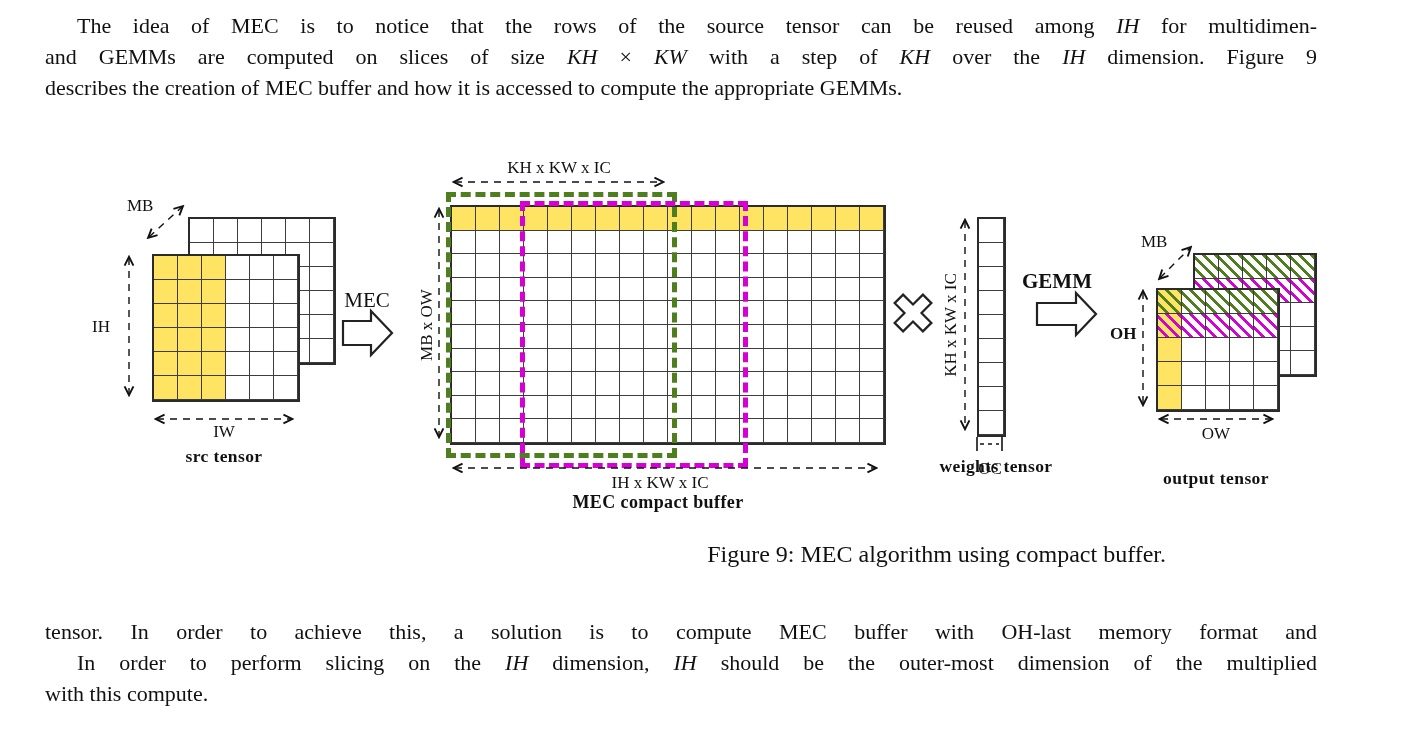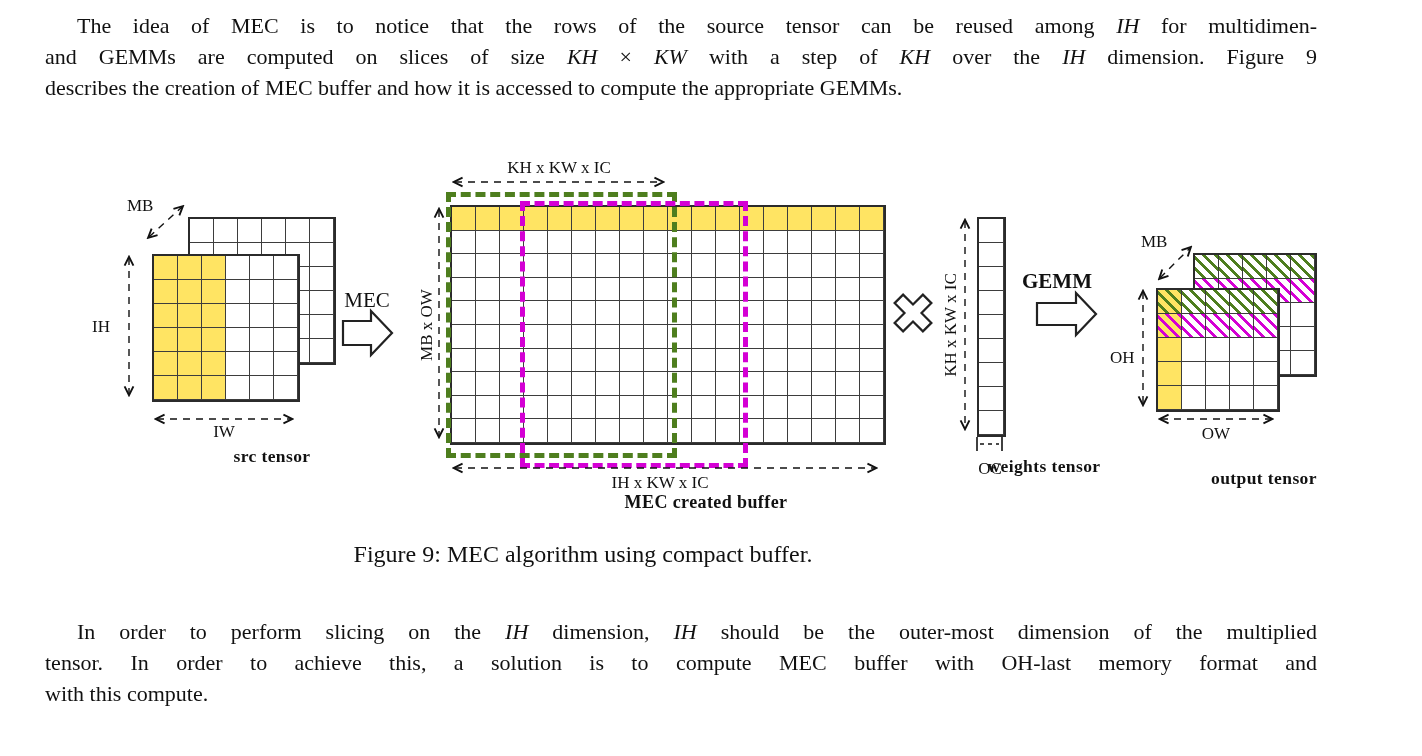--- a/index.html
+++ b/index.html
@@ -10,21 +10,21 @@
   .para{position:absolute;left:45px;width:1272px;font-size:22px;line-height:31px;
         text-align:justify;}
   .para .ln{width:100%;}
   .para .jl{text-align-last:justify;}
   .para .ind{text-indent:32px;}
   #para1{top:10px;}
   #para2{top:616px;}
   .para i{font-style:italic;}
 
   
-  #figcaption{position:absolute;left:0;top:541px;width:1166px;text-align:center;
+  #figcaption{position:absolute;left:0;top:541px;width:1166px;text-align:right;
               font-size:24px;}
 
   
   .grid{position:absolute;border:2px solid #2b2b2b;background:#fff;}
   .grid .cell{border-right:1.2px solid #3d3d3d;border-bottom:1.2px solid #3d3d3d;}
   .c-w{background:#fff;}
   .c-y{background:var(--yellow);}
   .c-g{background:repeating-linear-gradient(45deg,#fff 0 5px,var(--green) 5px 8px);}
   .c-G{background:repeating-linear-gradient(45deg,var(--yellow) 0 5px,var(--green) 5px 8px);}
   .c-m{background:repeating-linear-gradient(45deg,#fff 0 5px,var(--magenta) 5px 8px);}
@@ -43,38 +43,38 @@
                border:5px dashed var(--green);z-index:3;}
   #magenta-slice{left:520px;top:201px;width:218px;height:257px;
                  border:5px dashed var(--magenta);z-index:4;}
 
   
   .lbl{position:absolute;font-size:17px;white-space:nowrap;z-index:6;}
   .cen{transform:translateX(-50%);}
   .vlbl{position:absolute;font-size:17px;white-space:nowrap;z-index:6;
         transform:translate(-50%,-50%) rotate(-90deg);}
   .tname{position:absolute;font-weight:bold;font-size:17.5px;letter-spacing:.4px;
-         white-space:nowrap;z-index:6;transform:translateX(-50%);margin-left:48px;}
+         white-space:nowrap;z-index:6;transform:translateX(-50%);}
   .oplbl{position:absolute;font-size:21px;white-space:nowrap;z-index:6;
          transform:translateX(-50%);}
   #lbl-src-mb{left:127px;top:196px;}
   #lbl-src-ih{left:92px;top:317px;}
   #lbl-src-iw{left:224px;top:422px;}
   #lbl-src-name{left:224px;top:446px;}
   #lbl-mec{left:367px;top:288px;}
   #lbl-buf-top{left:559px;top:158px;}
   #lbl-buf-left{left:427px;top:325px;}
   #lbl-buf-bottom{left:660px;top:473px;}
   #lbl-buf-name{left:658px;top:492px;font-size:18px;}
   #lbl-w-left{left:951px;top:325px;}
   #lbl-w-oc{left:990px;top:459px;}
   #lbl-w-name{left:996px;top:456px;}
   #lbl-gemm{left:1057px;top:269px;font-weight:bold;}
   #lbl-out-mb{left:1141px;top:232px;}
-  #lbl-out-oh{left:1110px;top:348px;}
+  #lbl-out-oh{left:1110px;top:324px;font-weight:bold;}
   #lbl-out-ow{left:1216px;top:424px;}
   #lbl-out-name{left:1216px;top:468px;}
 
   #fig-overlay{position:absolute;left:0;top:0;width:1422px;height:756px;
                z-index:5;pointer-events:none;}
 </style>
 </head>
 <body>
 
 <div class="para" id="para1">
@@ -348,21 +348,21 @@
       <div class="cell c-w"></div>
       <div class="cell c-w"></div>
       <div class="cell c-w"></div>
       <div class="cell c-w"></div>
     </div>
   <div class="slice" id="green-slice"></div>
   <div class="slice" id="magenta-slice"></div>
   <span class="lbl cen" id="lbl-buf-top">KH x KW x IC</span>
   <span class="vlbl" id="lbl-buf-left">MB x OW</span>
   <span class="lbl cen" id="lbl-buf-bottom">IH x KW x IC</span>
-  <span class="tname" id="lbl-buf-name">MEC created buffer</span>
+  <span class="tname" id="lbl-buf-name">MEC compact buffer</span>
 
   <div class="grid" id="weights-grid" style="display: grid; grid-template-columns: repeat(1, 25px); grid-auto-rows: 24px;">
       <div class="cell c-w"></div>
       <div class="cell c-w"></div>
       <div class="cell c-w"></div>
       <div class="cell c-w"></div>
       <div class="cell c-w"></div>
       <div class="cell c-w"></div>
       <div class="cell c-w"></div>
       <div class="cell c-w"></div>
@@ -460,16 +460,16 @@
       <polygon points="343,321 371,321 371,311 392,333 371,355 371,345 343,345"></polygon>
       <polygon points="1037,303 1076,303 1076,293 1096,314 1076,335 1076,325 1037,325"></polygon>
       <polygon points="903.1,294.6 913,304.5 922.9,294.6 931.4,303.1 921.5,313 931.4,322.9 922.9,331.4 913,321.5 903.1,331.4 894.6,322.9 904.5,313 894.6,303.1"></polygon>
     </g>
   </svg>
 </div>
 
 <div id="figcaption">Figure 9: MEC algorithm using compact buffer.</div>
 
 <div class="para" id="para2">
+  <div class="ln jl">tensor.  In order to achieve this, a solution is to compute MEC buffer with OH-last memory format and</div>
   <div class="ln jl ind">In order to perform slicing on the <i>IH</i> dimension, <i>IH</i> should be the outer-most dimension of the multiplied</div>
-  <div class="ln jl">tensor.  In order to achieve this, a solution is to compute MEC buffer with OH-last memory format and</div>
   <div class="ln">with this compute.</div>
 </div>
 
 </body></html>

